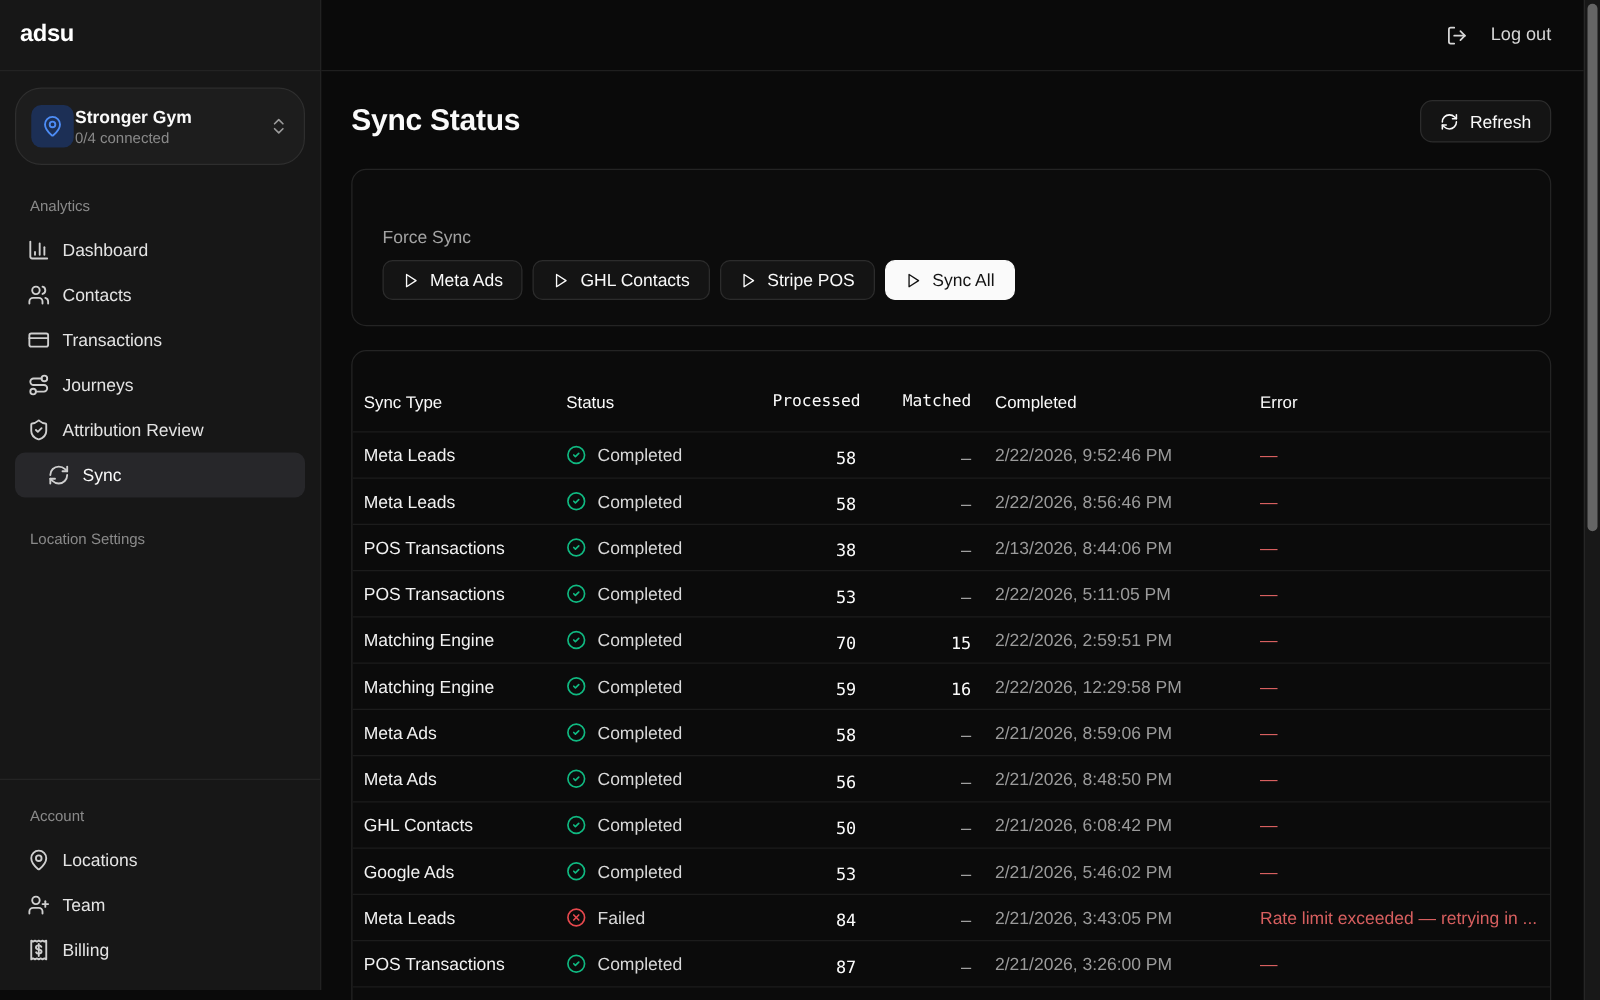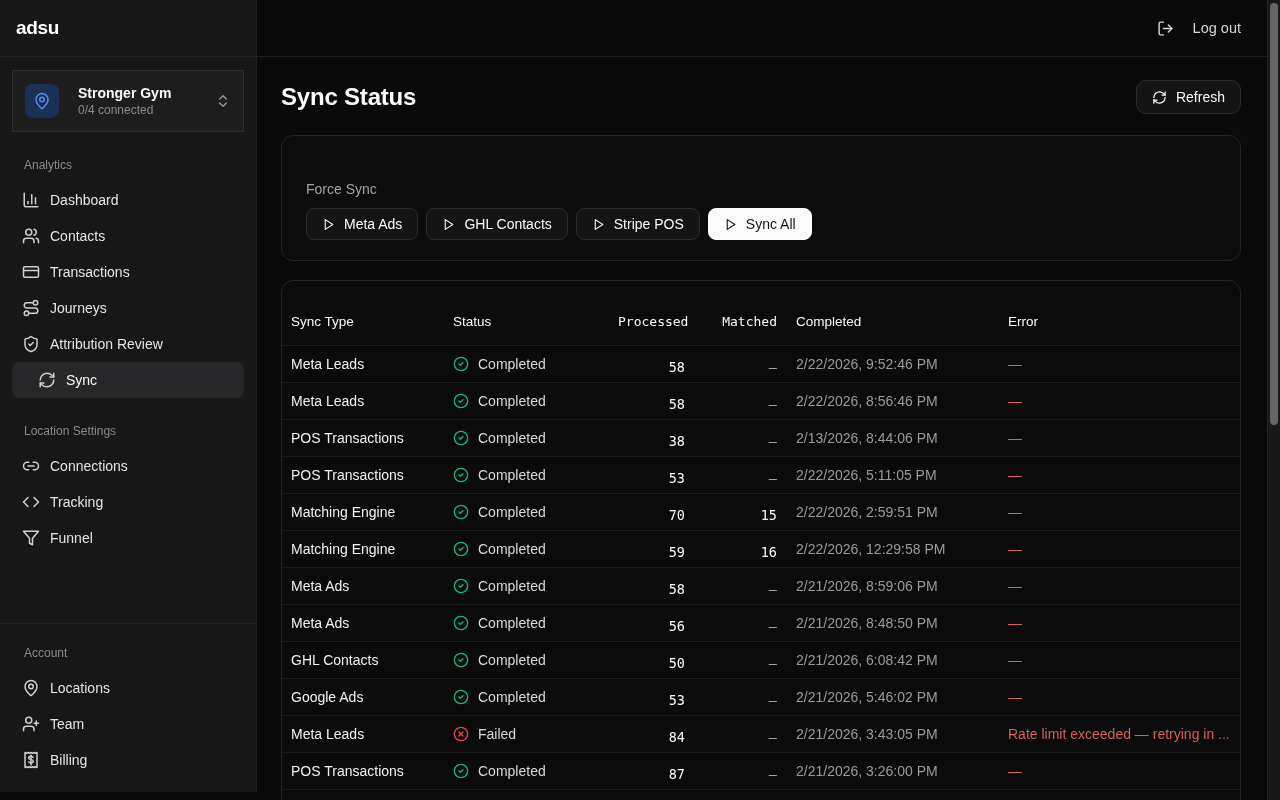--- a/index.html
+++ b/index.html
@@ -26,23 +26,23 @@
     display: flex; align-items: center;
     padding: 0 16px;
     border-bottom: 1px solid #232323;
   }
   .logo { font-size: 19px; font-weight: 700; letter-spacing: -0.3px; color: #fff; }
   .sidebar-body {
     flex: 1; display: flex; flex-direction: column;
     padding: 13px 12px 0 12px; overflow: hidden;
   }
   .location-card {
-    display: flex; align-items: center; gap: 19px;
+    display: flex; align-items: center; gap: 1px;
     background: #1d1d1d; border: 1px solid #2e2e2e;
-    border-radius: 0; padding: 13px 12px;
+    border-radius: 21px; padding: 13px 12px;
     cursor: pointer;
   }
   .loc-icon-box {
     width: 34px; height: 34px; border-radius: 8px;
     background: #1c2f55; color: #4d8cf5;
     display: flex; align-items: center; justify-content: center;
   }
   .loc-text { flex: 1; min-width: 0; }
   .loc-name { font-size: 14px; font-weight: 600; color: #fafafa; }
   .loc-sub { font-size: 12px; color: #8a8a8a; margin-top: 2px; }
@@ -294,43 +294,20 @@
 
         <div class="nav-item" data-active="true">
           <svg class="icn nav-ic" width="18" height="18" href="#i-sync">
             <use href="#i-sync"></use>
           </svg>
           <span class="nav-label">Sync</span>
         </div>
       </nav>
 
     <div class="section-label">Location Settings</div>
-    <nav>
-
-        <div class="nav-item">
-          <svg class="icn nav-ic" width="18" height="18" href="#i-connections">
-            <use href="#i-connections"></use>
-          </svg>
-          <span class="nav-label">Connections</span>
-        </div>
-
-        <div class="nav-item">
-          <svg class="icn nav-ic" width="18" height="18" href="#i-tracking">
-            <use href="#i-tracking"></use>
-          </svg>
-          <span class="nav-label">Tracking</span>
-        </div>
-
-        <div class="nav-item">
-          <svg class="icn nav-ic" width="18" height="18" href="#i-funnel">
-            <use href="#i-funnel"></use>
-          </svg>
-          <span class="nav-label">Funnel</span>
-        </div>
-      </nav>
 
     <div class="bottom-block">
       <div class="section-label">Account</div>
       <nav>
 
           <div class="nav-item">
             <svg class="icn nav-ic" width="18" height="18" href="#i-locations">
               <use href="#i-locations"></use>
             </svg>
             <span class="nav-label">Locations</span>

